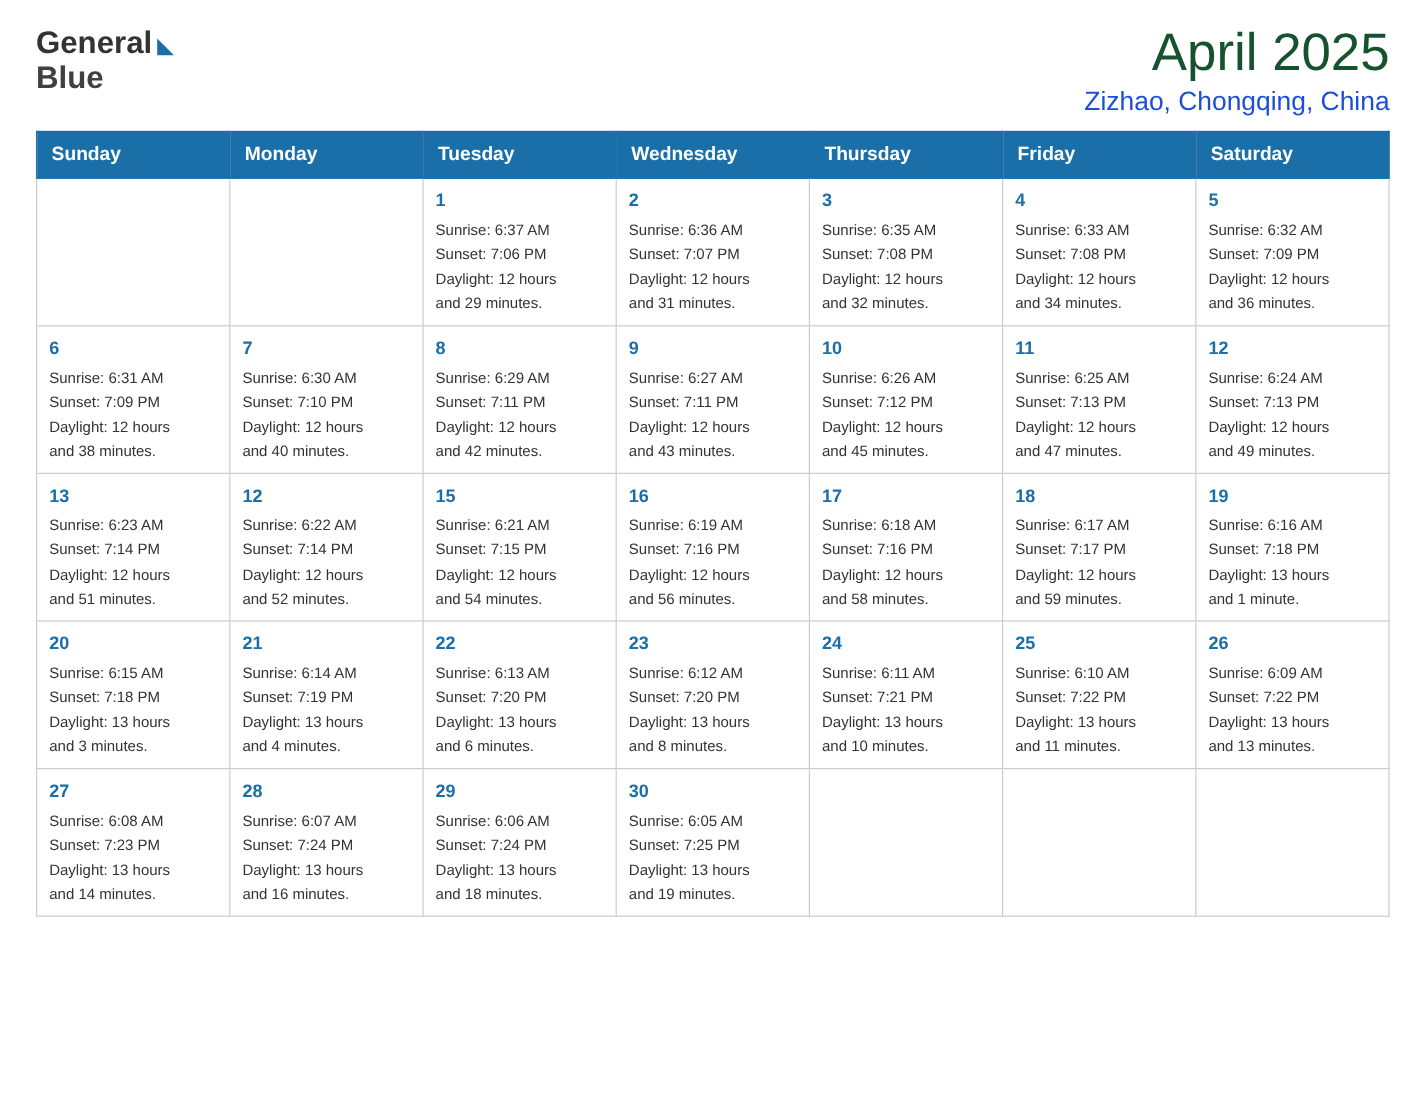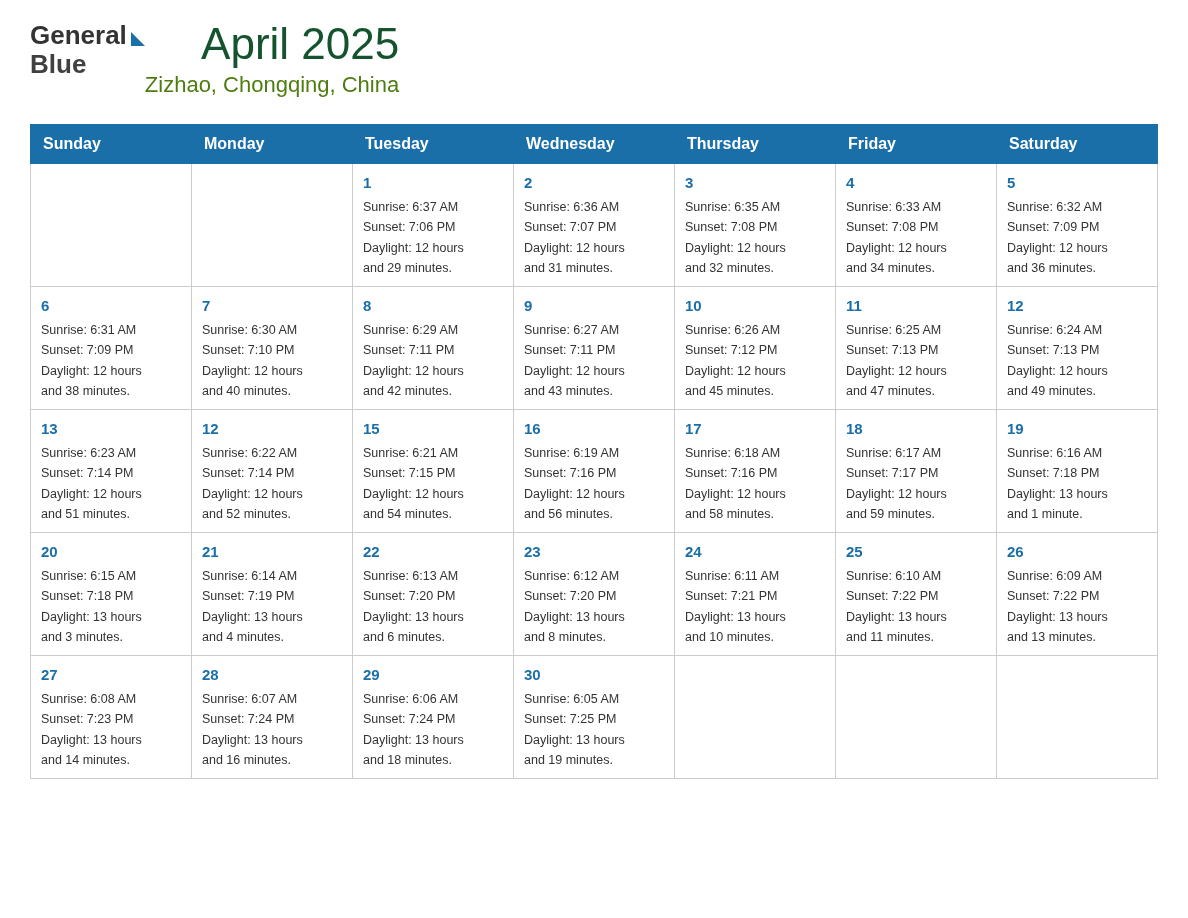--- a/index.html
+++ b/index.html
@@ -5,22 +5,23 @@
     * { margin: 0; padding: 0; box-sizing: border-box; }
     body {
       font-family: Arial, sans-serif;
       background: #fff;
       width: 1188px;
       min-height: 918px;
       padding: 20px 30px;
     }
     .header {
       display: flex;
+      justify-content: space-between;
       align-items: flex-start;
-      margin-bottom: 26px;
+      margin-bottom: 11px;
     }
     .logo {
       display: flex;
       flex-direction: column;
       align-items: flex-start;
     }
     .logo-top {
       display: flex;
       align-items: center;
     }
@@ -48,21 +49,21 @@
       text-align: right;
     }
     .month-title {
       font-size: 44px;
       font-weight: normal;
       color: #14532d;
       line-height: 1.1;
     }
     .location-title {
       font-size: 22px;
-      color: #4d7c0f;
+      color: #1d4ed8;
       margin-top: 4px;
     }
     .calendar-table {
       width: 100%;
       border-collapse: collapse;
       border: 1px solid #aaa;
     }
     .calendar-table th {
       background-color: #1a6fa8;
       color: #fff;

